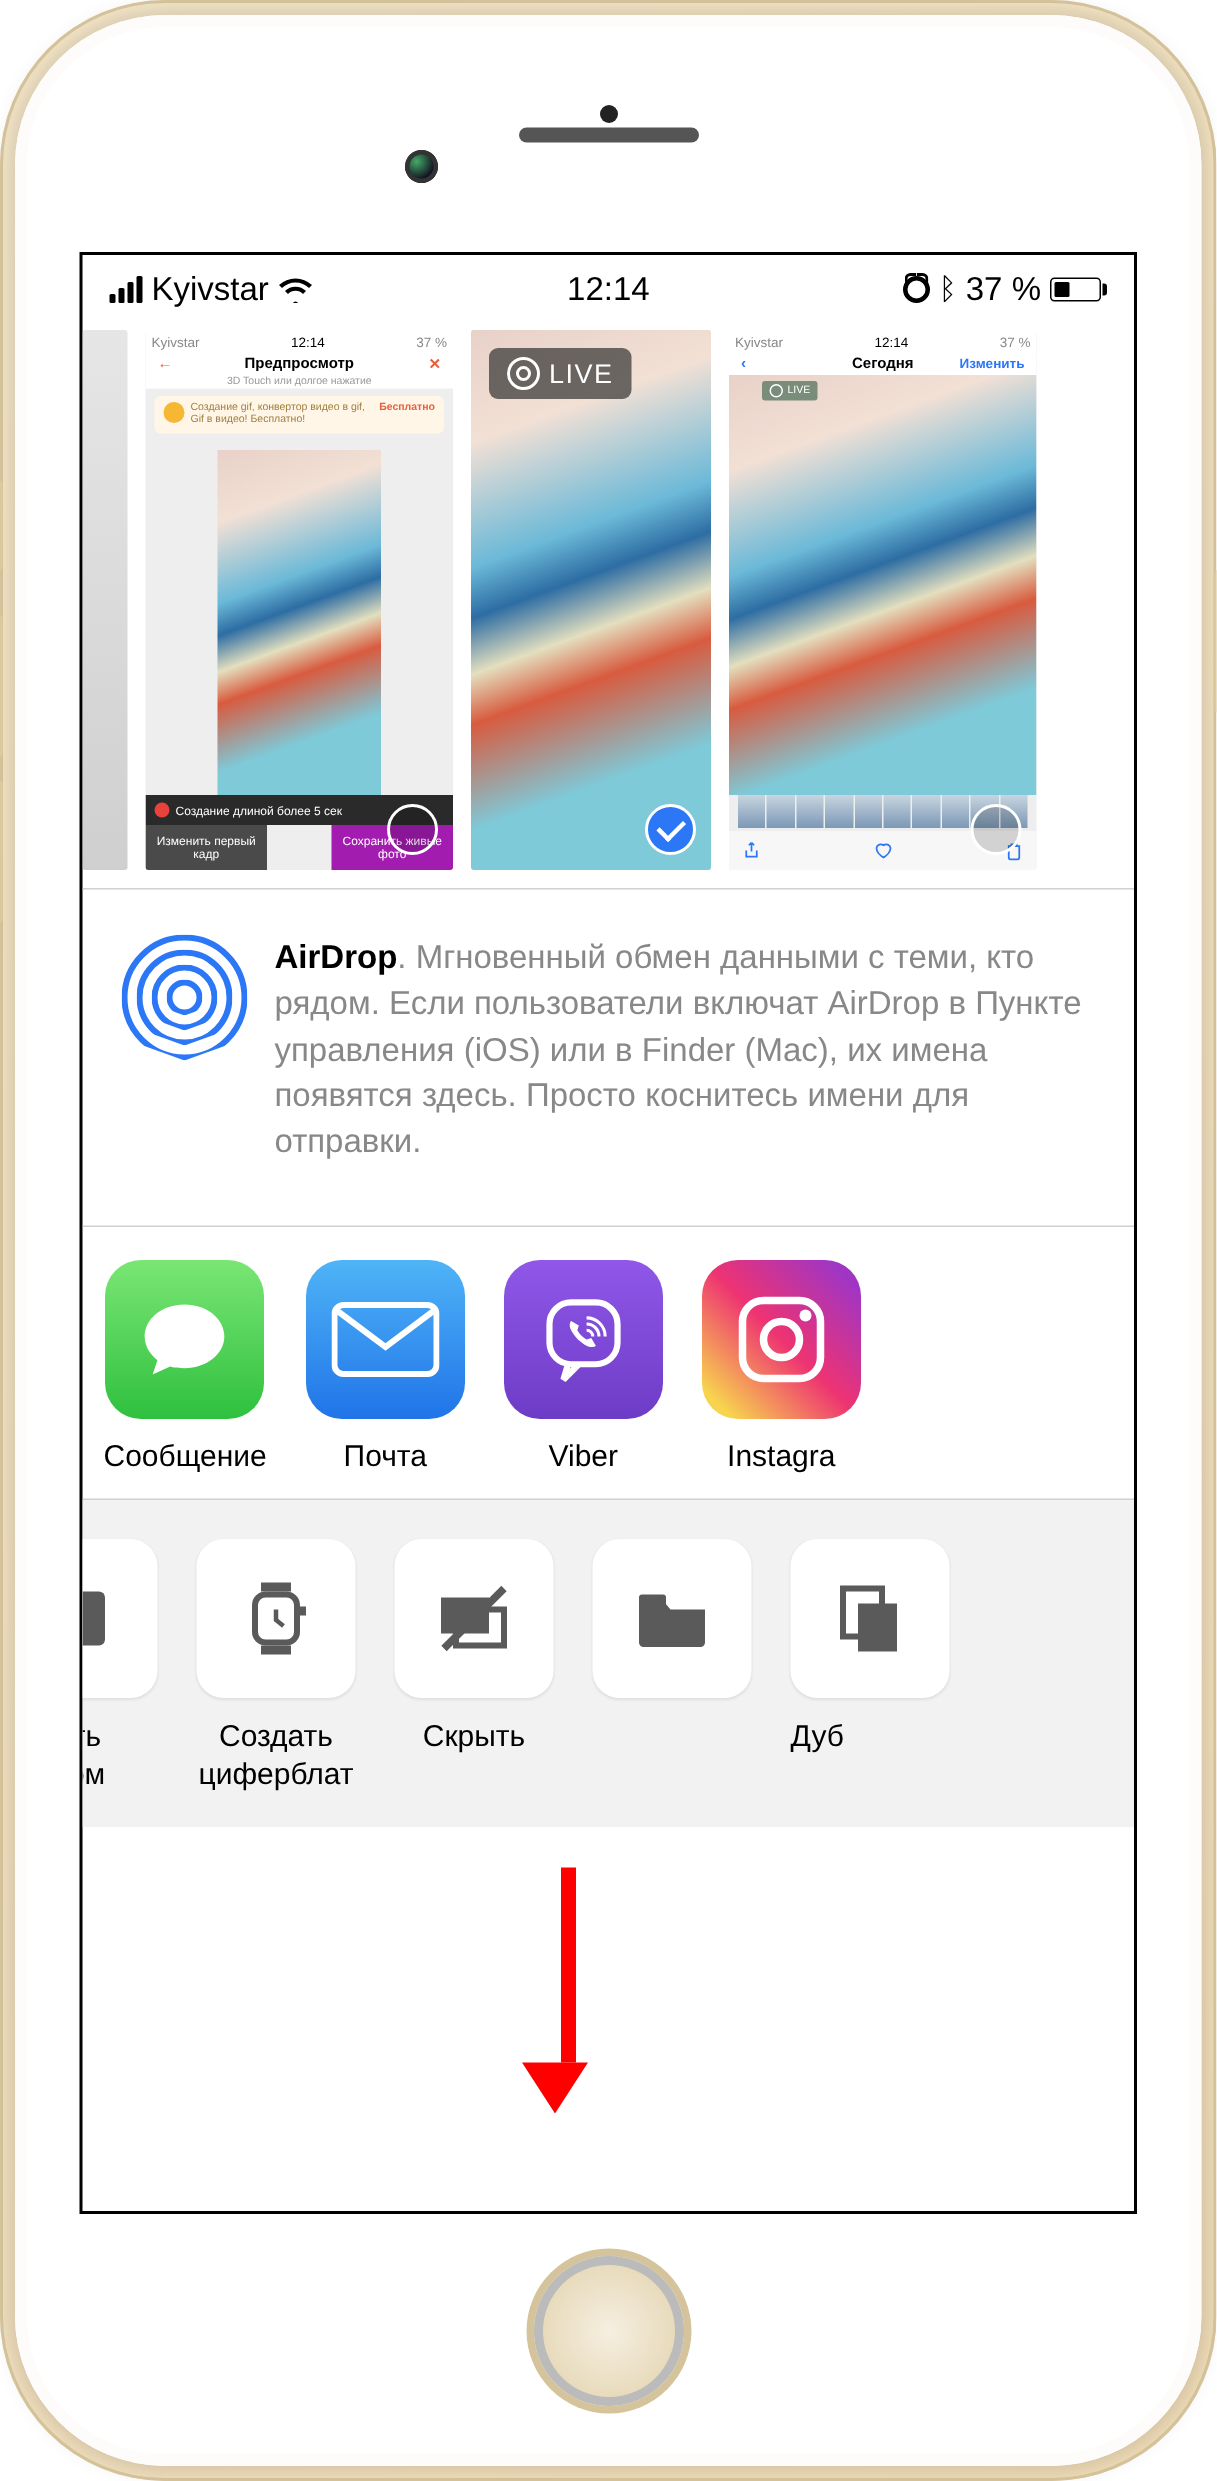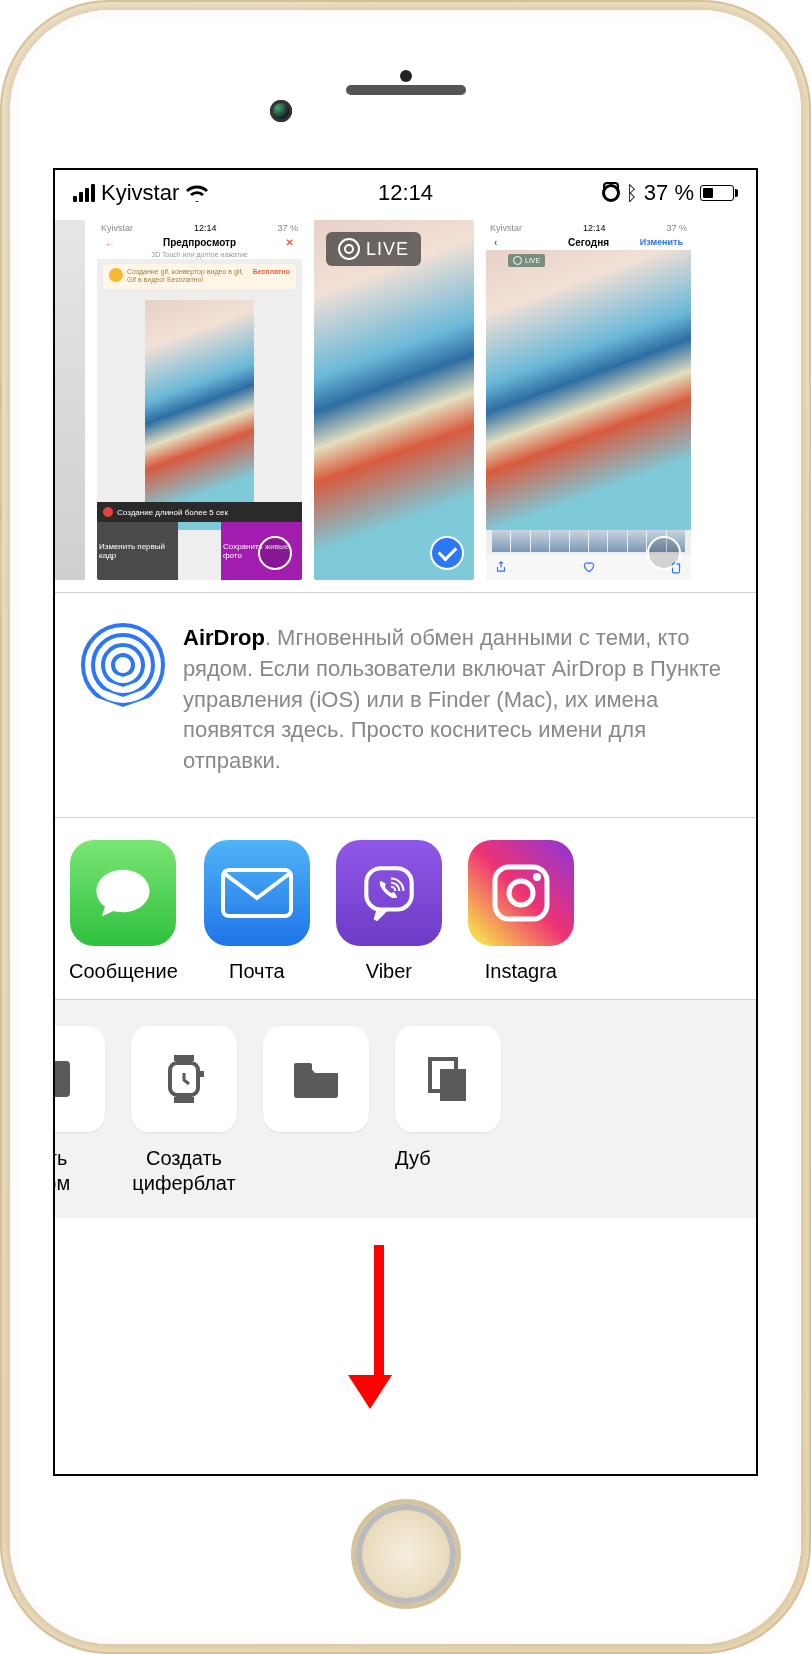--- a/index.html
+++ b/index.html
@@ -43,21 +43,21 @@
   .thumb .hdr{position:absolute;top:0;left:0;right:0;background:#fff;font-size:9px;padding:3px 4px;display:flex;justify-content:space-between;color:#888;}
   .thumb .hdr .t{color:#000;font-weight:500;}
   .thumb .row2{position:absolute;top:14px;left:0;right:0;text-align:center;font-size:10px;font-weight:600;background:#fff;padding:3px 0;}
   .thumb .row3{position:absolute;top:30px;left:0;right:0;text-align:center;font-size:7px;color:#999;background:#fff;padding:1px 0;}
   .thumb .banner{position:absolute;top:44px;left:6px;right:6px;background:#fff6e8;border-radius:4px;padding:4px 6px;font-size:7px;color:#a08040;line-height:1.2;display:flex;gap:4px;}
   .thumb .banner .ico{width:14px;height:14px;border-radius:50%;background:#f6b733;flex:0 0 auto;}
   .thumb .banner .tag{color:#e85f3c;font-weight:600;margin-left:auto;}
   .thumb .bot{position:absolute;bottom:0;left:0;right:0;}
   .thumb .strip{background:#2a2a2a;color:#fff;font-size:8px;padding:5px 6px;display:flex;align-items:flex-end;gap:4px;}
   .thumb .strip .dot{width:10px;height:10px;border-radius:50%;background:#e8423c;flex:0 0 auto;}
-  .thumb .btns{display:flex;} .thumb .btns div{flex:1;color:#fff;font-size:8px;padding:20px 2px;} .thumb .btns .b1{background:#4a4a4a;} .thumb .btns .b2{background:#a21caf;margin-left:43px;}
+  .thumb .btns{display:flex;} .thumb .btns div{flex:1;color:#fff;font-size:8px;text-align:center;padding:6px 2px;} .thumb .btns .b1{background:#4a4a4a;} .thumb .btns .b2{background:#a21caf;margin-left:43px;}
   .thumb .live{position:absolute;top:12px;left:12px;display:flex;align-items:center;gap:6px;background:rgba(50,50,50,.7);padding:6px 12px;border-radius:6px;}
   .thumb .live .ring{width:22px;height:22px;border:2px solid #fff;border-radius:50%;position:relative;}
   .thumb .live .ring::before{content:"";position:absolute;inset:4px;border:2px solid #fff;border-radius:50%;}
   .thumb .live .ring::after{content:"";position:absolute;inset:9px;background:#fff;border-radius:50%;}
   .thumb .live span{color:#fff;font-size:18px;letter-spacing:1px;}
   .thumb .livebadge{position:absolute;top:34px;left:22px;background:#7a8c7a;color:#fff;font-size:7px;padding:2px 5px;border-radius:2px;display:flex;align-items:center;gap:3px;}
   .thumb .livebadge::before{content:"";width:7px;height:7px;border:1px solid #fff;border-radius:50%;}
   .thumb .toolbar{position:absolute;bottom:0;left:0;right:0;background:#f7f7f7;padding:6px 8px;display:flex;justify-content:space-between;align-items:center;}
   .thumb .filmroll{position:absolute;bottom:28px;left:6px;right:6px;height:22px;display:flex;gap:1px;}
   .thumb .filmroll i{flex:1;background:linear-gradient(#c8d5e0,#7b98b5);}
@@ -298,20 +298,30 @@
                   <rect x="46" y="22" width="4" height="6" class="gray"></rect>
                   <path d="M30 24v7l5 4" class="graystroke" stroke-width="3"></path>
                 </svg>
               </div>
             <div class="lbl" style="white-space:pre">Создать
 циферблат</div>
           </div>
           <div class="act">
             <div class="aicon">
                 <svg viewBox="0 0 60 60">
+                  <rect x="8" y="16" width="32" height="24" class="gray"></rect>
+                  <rect x="18" y="24" width="32" height="24" fill="#fff" class="graystroke" stroke-width="4"></rect>
+                  <line x1="10" y1="50" x2="50" y2="10" stroke="#5a5a5a" stroke-width="5"></line>
+                </svg>
+              </div>
+            <div class="lbl">Скрыть</div>
+          </div>
+          <div class="act">
+            <div class="aicon">
+                <svg viewBox="0 0 60 60">
                   <path d="M8 18h16l5 6h23v22a3 3 0 0 1-3 3H11a3 3 0 0 1-3-3z" class="gray"></path>
                   <rect x="8" y="14" width="18" height="8" rx="2" class="gray"></rect>
                 </svg>
               </div>
           </div>
           <div class="act cutR" style="margin-right:-60px">
             <div class="aicon">
                 <svg viewBox="0 0 60 60">
                   <rect x="12" y="10" width="26" height="32" class="graystroke" stroke-width="4"></rect>
                   <rect x="22" y="20" width="26" height="32" class="gray"></rect>

